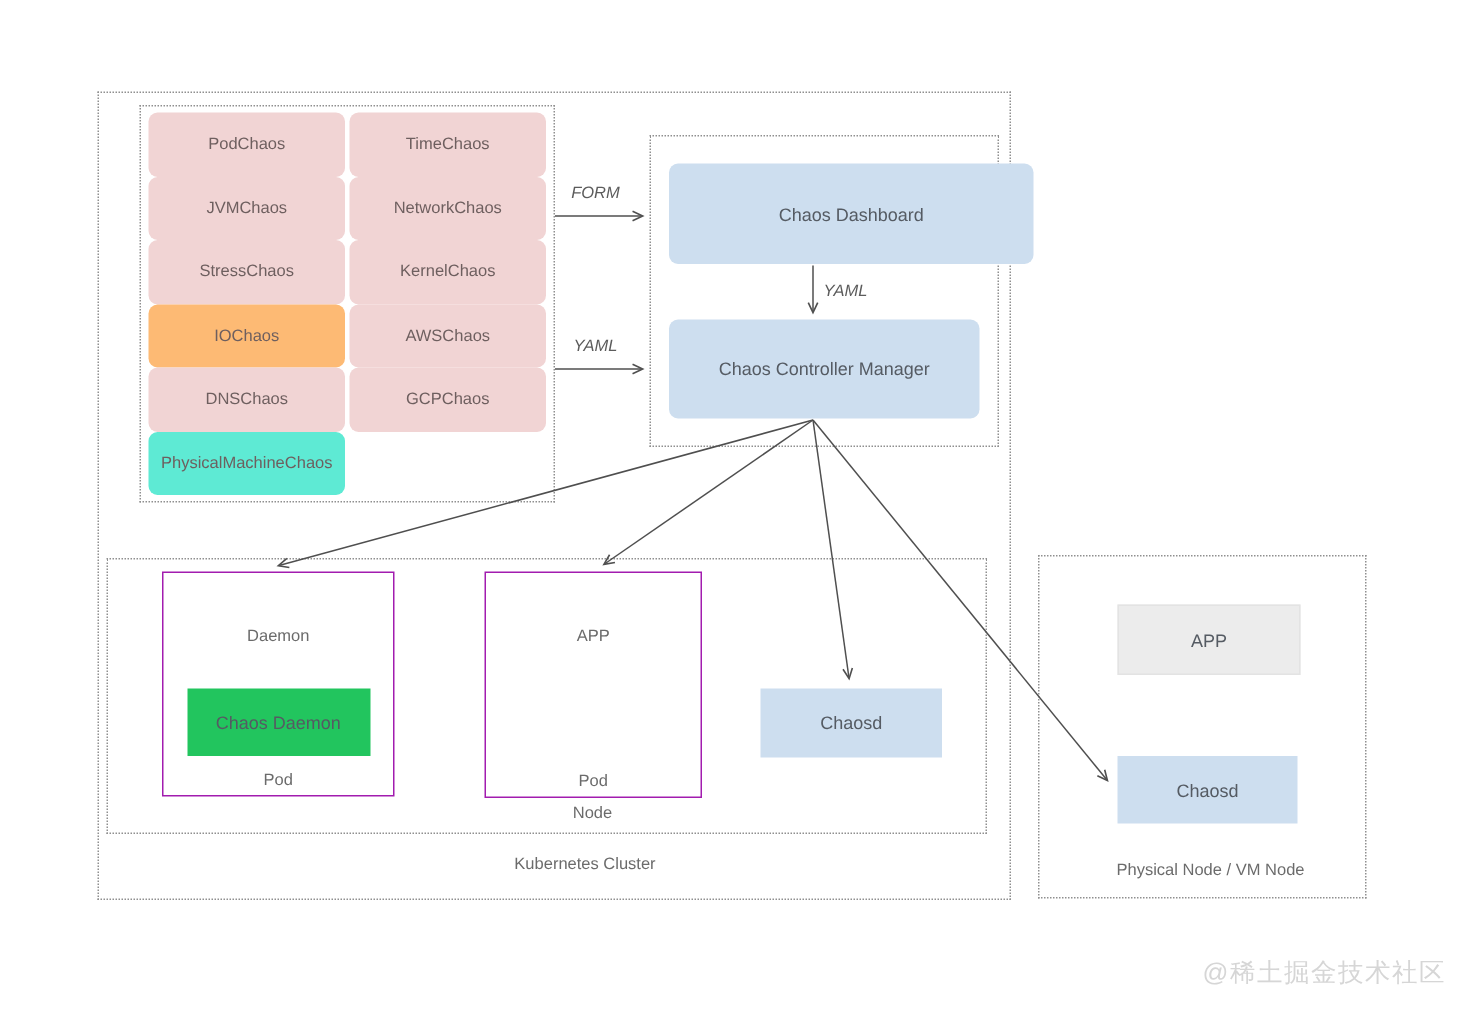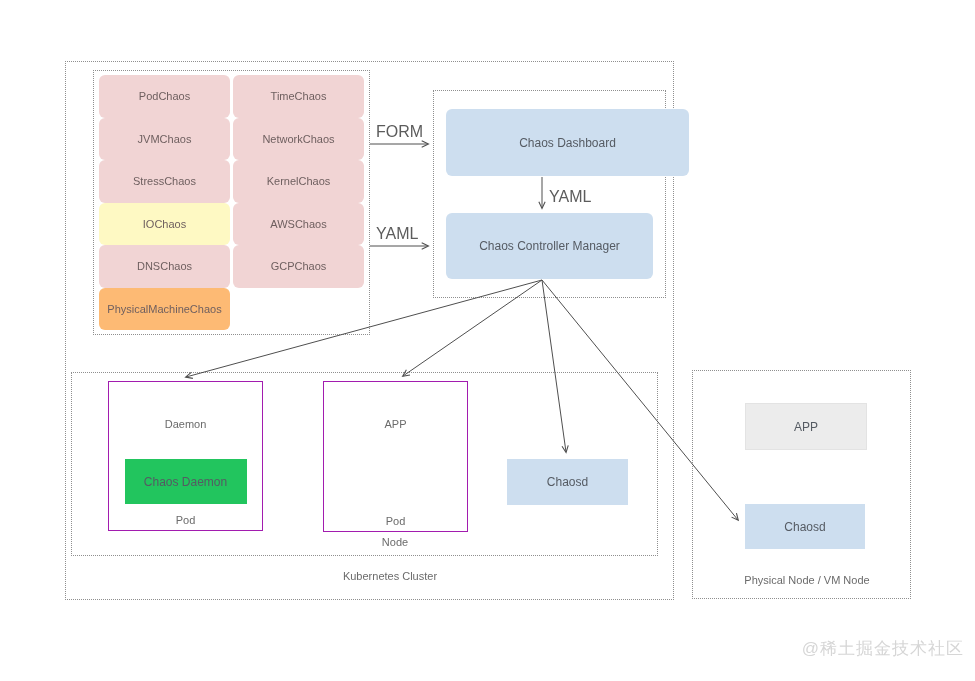--- a/index.html
+++ b/index.html
@@ -27,45 +27,45 @@
   }
   .rounded { border-radius:6px; }
   
   .pod { position:absolute; background:#ffffff; border:1px solid #a21caf; box-sizing:border-box; }
   .pod-title { position:absolute; left:0; right:0; top:36px; text-align:center; font-size:11px; color:#6b6b6b; }
   .pod-footer { position:absolute; left:0; right:0; bottom:4px; text-align:center; font-size:11px; color:#6b6b6b; }
   .pod-inner {
     position:absolute; left:50%; transform:translateX(-50%); top:77px;
     display:flex; align-items:center; justify-content:center; font-size:12px; color:#555b63;
   }
-  .flow-label { position:absolute; font-size:16px; color:#5c5c5c; }
+  .flow-label { position:absolute; font-size:11px; color:#5c5c5c;font-style:italic; }
   .watermark { position:absolute; left:789px; top:637px; width:175px; font-size:17px;
     color:#d6d6d6; letter-spacing:1px; text-align:right; }
   svg.connections { position:absolute; left:0; top:0; width:975px; height:681px;
     pointer-events:none; z-index:50; }
 </style>
 </head>
 <body>
 
 <div class="stage">
 
   <div class="dotted" style="left:65px; top:61px; width:607px; height:537px;"></div>
 
   <div class="grid-panel">
     <div class="chaos-cell" style="background: rgb(241, 212, 212);">PodChaos</div>
     <div class="chaos-cell" style="background: rgb(241, 212, 212);">TimeChaos</div>
     <div class="chaos-cell" style="background: rgb(241, 212, 212);">JVMChaos</div>
     <div class="chaos-cell" style="background: rgb(241, 212, 212);">NetworkChaos</div>
     <div class="chaos-cell" style="background: rgb(241, 212, 212);">StressChaos</div>
     <div class="chaos-cell" style="background: rgb(241, 212, 212);">KernelChaos</div>
-    <div class="chaos-cell" style="background: #fef9c3;">IOChaos</div>
+    <div class="chaos-cell" style="background: #fdba74;">IOChaos</div>
     <div class="chaos-cell" style="background: rgb(241, 212, 212);">AWSChaos</div>
     <div class="chaos-cell" style="background: rgb(241, 212, 212);">DNSChaos</div>
     <div class="chaos-cell" style="background: rgb(241, 212, 212);">GCPChaos</div>
-    <div class="chaos-cell" style="background: #fdba74; text-align: center;">PhysicalMachineChaos</div>
+    <div class="chaos-cell" style="background: #5eead4; text-align: center;">PhysicalMachineChaos</div>
   </div>
 
   <div class="flow-label" style="left:376px; top:123px; width:42px; text-align:center;">FORM</div>
   <div class="flow-label" style="left:376px; top:225px; width:42px; text-align:center;">YAML</div>
 
   <div class="dotted" style="left:433px; top:90px; width:231px; height:206px;"></div>
 
   <div class="bigbox rounded" style="left: 446px; top: 109px; width: 243px; height: 67px; background: rgb(205, 222, 239);">
     <span>Chaos Dashboard</span>
   </div>

